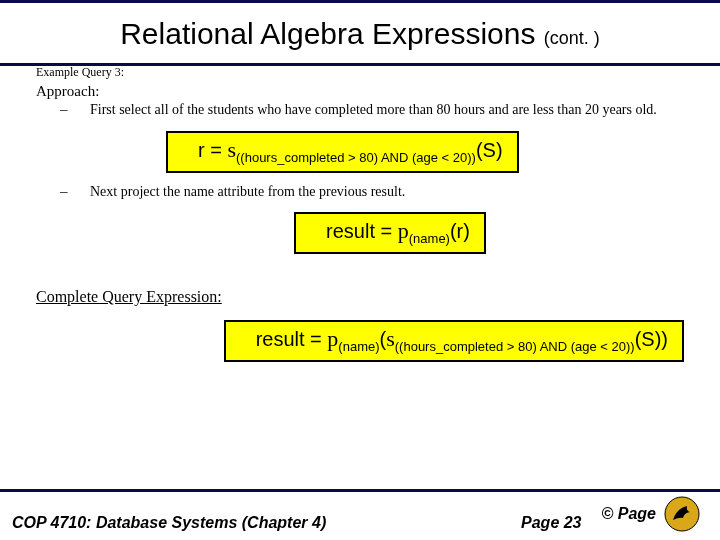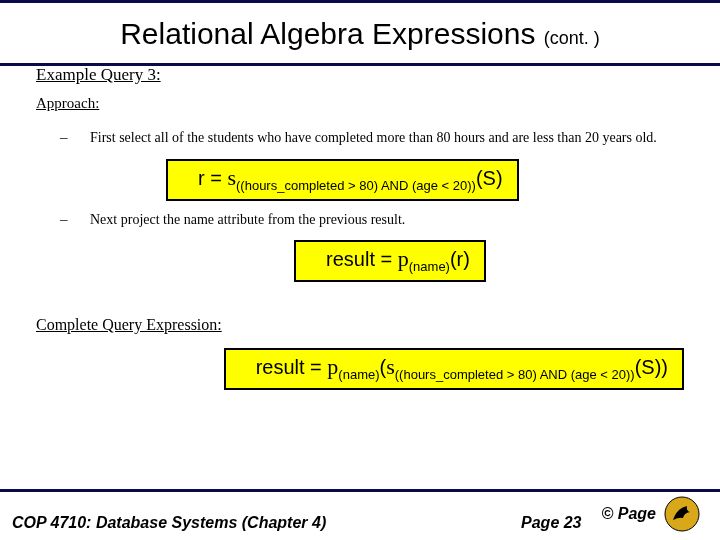--- a/index.html
+++ b/index.html
@@ -29,33 +29,31 @@
     color: #000;
     font-family: Arial, Helvetica, sans-serif;
   }
   .title .cont {
     font-size: 18px;
   }
   .content {
     padding: 6px 36px 0 36px;
   }
   .sub-heading {
-    text-decoration: underline;
-    font-size: 17px;
-    margin-bottom: 10px;
+    font-size: 12px;
+    margin-bottom: 3px;
   }
   .query-text {
     font-size: 15px;
     margin: 0 0 14px 42px;
     line-height: 1.25;
   }
   .approach-heading {
-    text-decoration: underline;
     font-size: 15px;
-    margin-bottom: 17px;
+    margin-bottom: 1px;
   }
   .bullet-row {
     display: flex;
     margin: 0 0 6px 24px;
   }
   .bullet-dash {
     width: 30px;
     flex-shrink: 0;
     font-size: 15px;
   }

